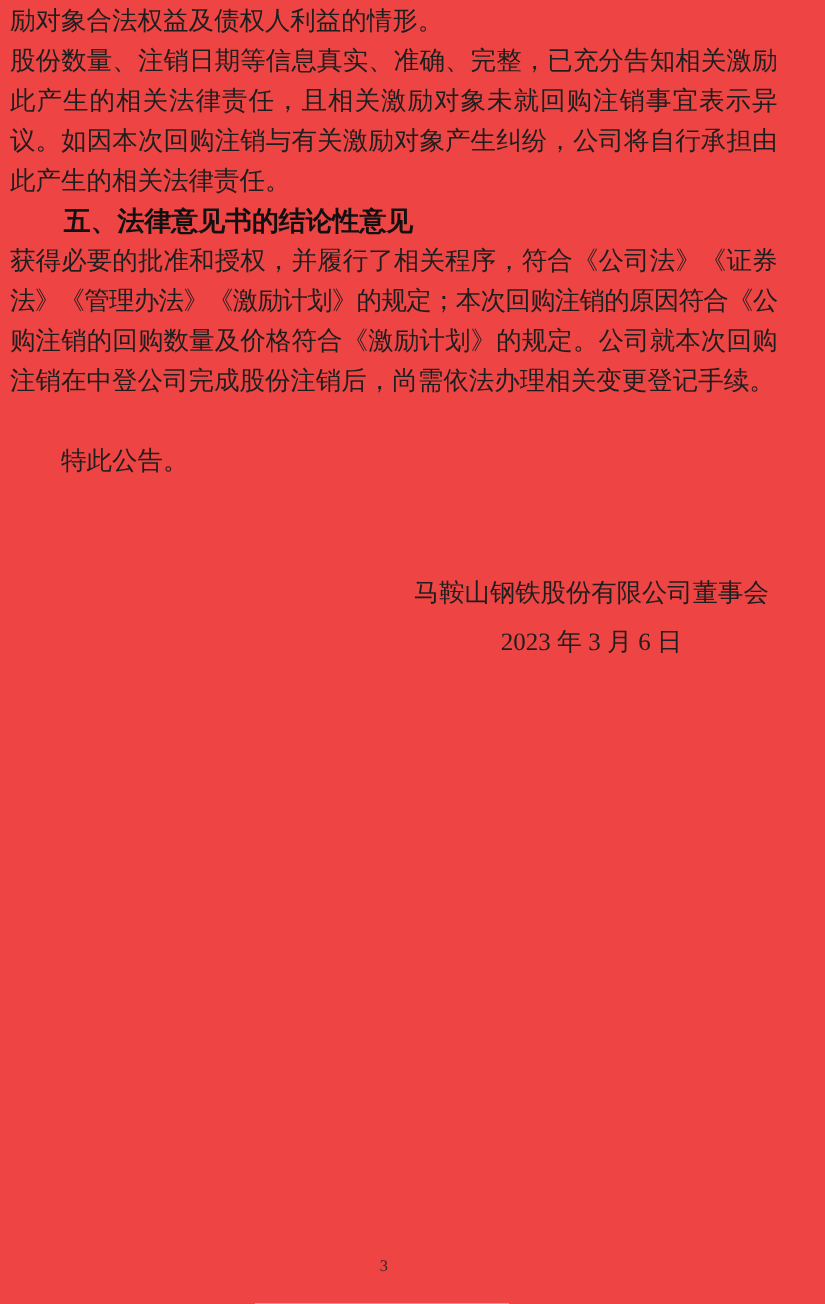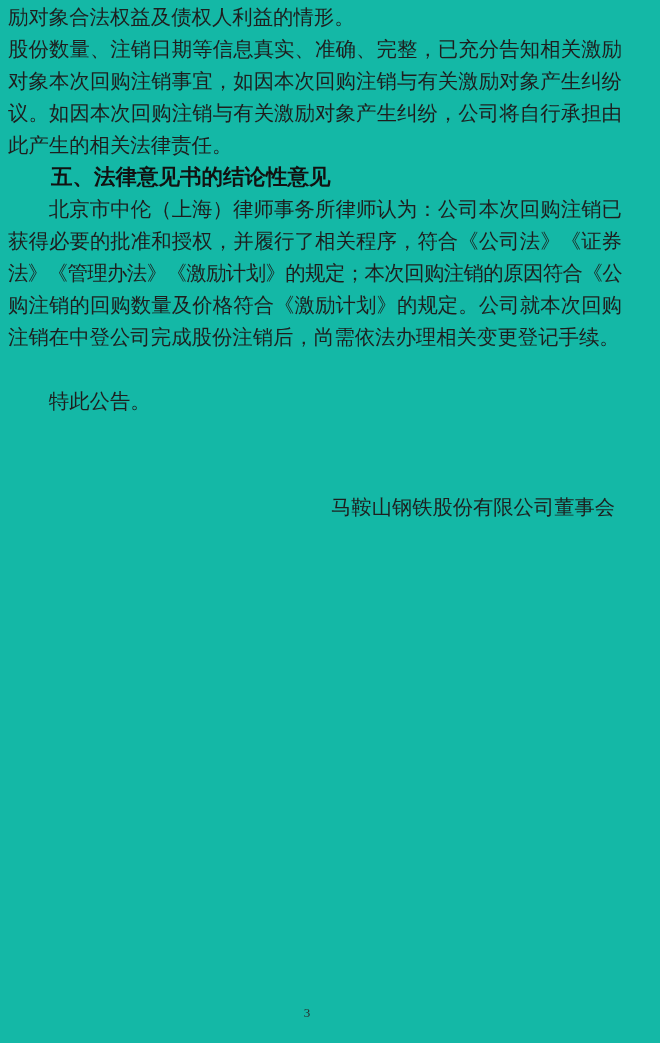--- a/index.html
+++ b/index.html
@@ -2,21 +2,21 @@
 <html><head>
 <meta charset="utf-8">
 <title>Announcement Page</title>
 <style>
   * { margin: 0; padding: 0; box-sizing: border-box; }
   html, body { background: #ffffff; }
   .page {
     position: relative;
     width: 660px;
     height: 1043px;
-    background: #14b8a6;
+    background: #ef4444;
     overflow: hidden;
     font-family: "Liberation Serif", "DejaVu Serif", serif;
     color: #1e1e1e;
   }
   .textblock {
     position: absolute;
     left: 8px;
     top: 1px;
     width: 614px;
   }
@@ -71,40 +71,40 @@
 </style>
 </head>
 <body>
 
 <div class="page">
   <div class="textblock">
 
     <div class="ln">励对象合法权益及债权人利益的情形。</div>
 
     <div class="ln just">股份数量、注销日期等信息真实、准确、完整，已充分告知相关激励</div>
-    <div class="ln just">对象本次回购注销事宜，如因本次回购注销与有关激励对象产生纠纷</div>
+    <div class="ln just">此产生的相关法律责任，且相关激励对象未就回购注销事宜表示异</div>
     <div class="ln just">议。如因本次回购注销与有关激励对象产生纠纷，公司将自行承担由</div>
     <div class="ln">此产生的相关法律责任。</div>
 
     <div class="ln heading ind">五、法律意见书的结论性意见</div>
 
-    <div class="ln just ind">北京市中伦（上海）律师事务所律师认为：公司本次回购注销已</div>
     <div class="ln just">获得必要的批准和授权，并履行了相关程序，符合《公司法》《证券</div>
     <div class="ln just tight">法》《管理办法》《激励计划》的规定；本次回购注销的原因符合《公</div>
     <div class="ln just">购注销的回购数量及价格符合《激励计划》的规定。公司就本次回购</div>
     <div class="ln">注销在中登公司完成股份注销后，尚需依法办理相关变更登记手续。</div>
 
     <div class="blank"></div>
 
     <div class="ln ind">特此公告。</div>
 
     <div class="gap74"></div>
 
     <div class="sig-wrap">
       <div class="sig-inner">
         <div class="ln sig-line">马鞍山钢铁股份有限公司董事会</div>
+        <div class="ln date-line">2023 年 3 月 6 日</div>
       </div>
     </div>
 
   </div>
 
   <div class="page-num">3</div>
 </div>
 
 </body></html>

